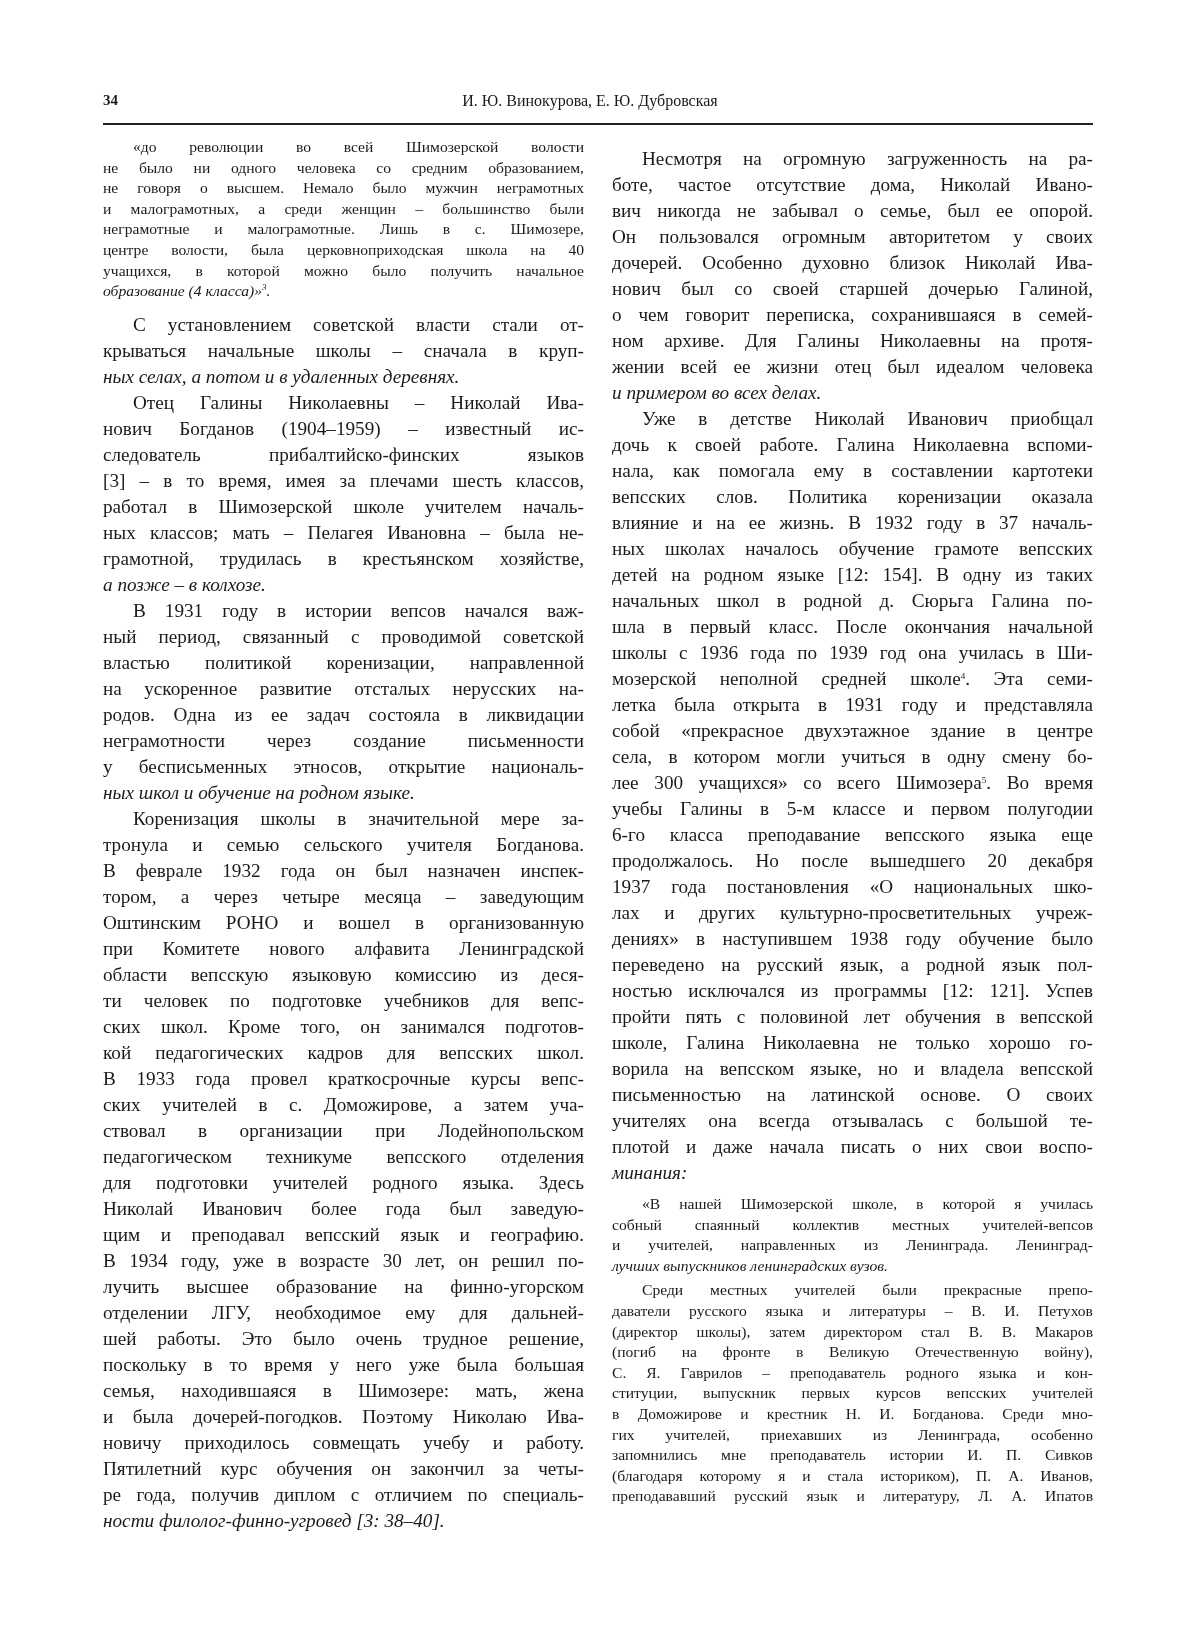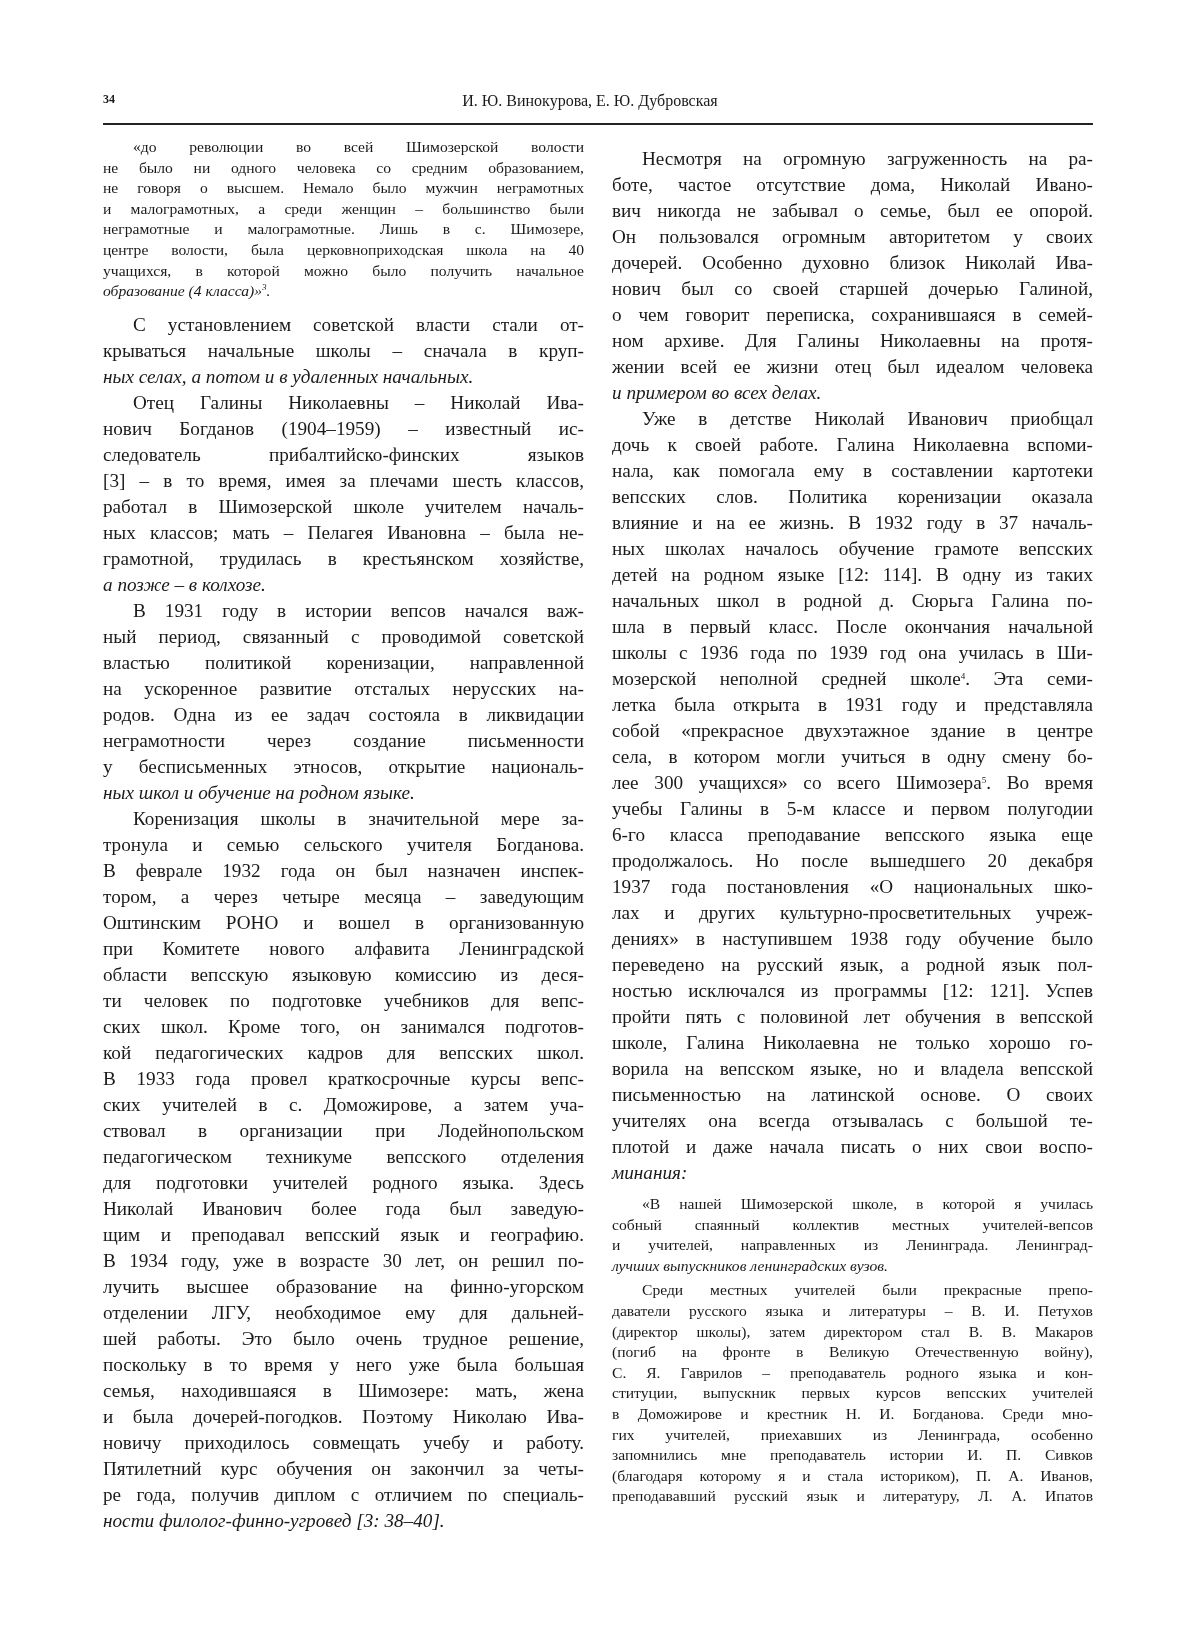--- a/index.html
+++ b/index.html
@@ -1,18 +1,18 @@
 <!DOCTYPE html>
 <html><head>
 <meta charset="utf-8">
 <style>
   html, body { margin:0; padding:0; background:#ffffff; }
   body { width:1200px; height:1639px; position:relative; overflow:hidden; font-family:"Liberation Serif", serif; color:#1a1a1a; }
   .header { position:absolute; left:103px; top:92px; width:990px; height:24px; }
-  .pagenum { position:absolute; left:0; top:0; font-weight:bold; font-size:12px; }
+  .pagenum { position:absolute; left:0; top:0; font-weight:bold; font-size:15px; }
   .running { position:absolute; left:0; right:16px; top:0; text-align:center; font-size:16px; }
   .rule { position:absolute; left:103px; top:123px; width:990px; height:0; border-top:2px solid #222; }
   .col { position:absolute; width:481px; }
   .col.left { left:103px; top:137px; }
   .col.right { left:612px; top:146px; }
   .line { white-space:nowrap; text-align:justify; text-align-last:justify; display:block; }
   .line.last { text-align-last:left;font-style:italic; }
   .body .line { font-size:19.2px; line-height:26px; height:26px; }
   .quote .line { font-size:15.6px; line-height:20.6px; height:20.6px; }
   .ind { text-indent:30px; }
@@ -38,21 +38,21 @@
     <span class="line">и малограмотных, а среди женщин – большинство были</span>
     <span class="line">неграмотные и малограмотные. Лишь в с. Шимозере,</span>
     <span class="line">центре волости, была церковноприходская школа на 40</span>
     <span class="line">учащихся, в которой можно было получить начальное</span>
     <span class="line last"><span>образование (4 класса)»</span><sup>3</sup><span>.</span></span>
   </div>
   <div class="gap-s"></div>
   <div class="body">
     <span class="line ind">С установлением советской власти стали от-</span>
     <span class="line">крываться начальные школы – сначала в круп-</span>
-    <span class="line last">ных селах, а потом и в удаленных начальных.</span>
+    <span class="line last">ных селах, а потом и в удаленных деревнях.</span>
   </div>
   <div class="body">
     <span class="line ind">Отец Галины Николаевны – Николай Ива-</span>
     <span class="line">нович Богданов (1904–1959) – известный ис-</span>
     <span class="line">следователь прибалтийско-финских языков</span>
     <span class="line">[3] – в то время, имея за плечами шесть классов,</span>
     <span class="line">работал в Шимозерской школе учителем началь-</span>
     <span class="line">ных классов; мать – Пелагея Ивановна – была не-</span>
     <span class="line">грамотной, трудилась в крестьянском хозяйстве,</span>
     <span class="line last">а позже – в колхозе.</span>
@@ -112,21 +112,21 @@
     <span class="line">жении всей ее жизни отец был идеалом человека</span>
     <span class="line last">и примером во всех делах.</span>
   </div>
   <div class="body">
     <span class="line ind">Уже в детстве Николай Иванович приобщал</span>
     <span class="line">дочь к своей работе. Галина Николаевна вспоми-</span>
     <span class="line">нала, как помогала ему в составлении картотеки</span>
     <span class="line">вепсских слов. Политика коренизации оказала</span>
     <span class="line">влияние и на ее жизнь. В 1932 году в 37 началь-</span>
     <span class="line">ных школах началось обучение грамоте вепсских</span>
-    <span class="line">детей на родном языке [12: 114]. В одну из таких</span>
+    <span class="line">детей на родном языке [12: 154]. В одну из таких</span>
     <span class="line">начальных школ в родной д. Сюрьга Галина по-</span>
     <span class="line">шла в первый класс. После окончания начальной</span>
     <span class="line">школы с 1936 года по 1939 год она училась в Ши-</span>
     <span class="line"><span>мозерской неполной средней школе</span><sup>4</sup><span>. Эта семи-</span></span>
     <span class="line">летка была открыта в 1931 году и представляла</span>
     <span class="line">собой «прекрасное двухэтажное здание в центре</span>
     <span class="line">села, в котором могли учиться в одну смену бо-</span>
     <span class="line"><span>лее 300 учащихся» со всего Шимозера</span><sup>5</sup><span>. Во время</span></span>
     <span class="line">учебы Галины в 5-м классе и первом полугодии</span>
     <span class="line">6-го класса преподавание вепсского языка еще</span>

